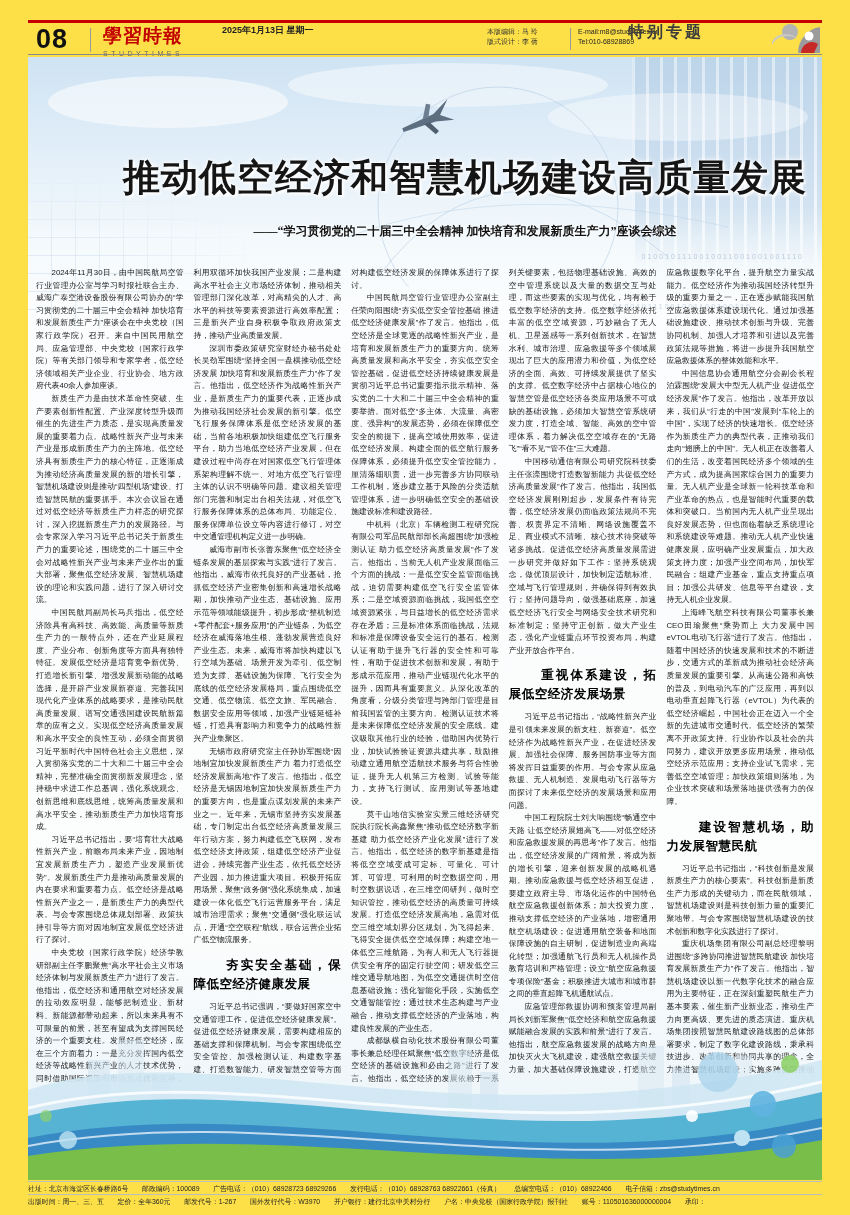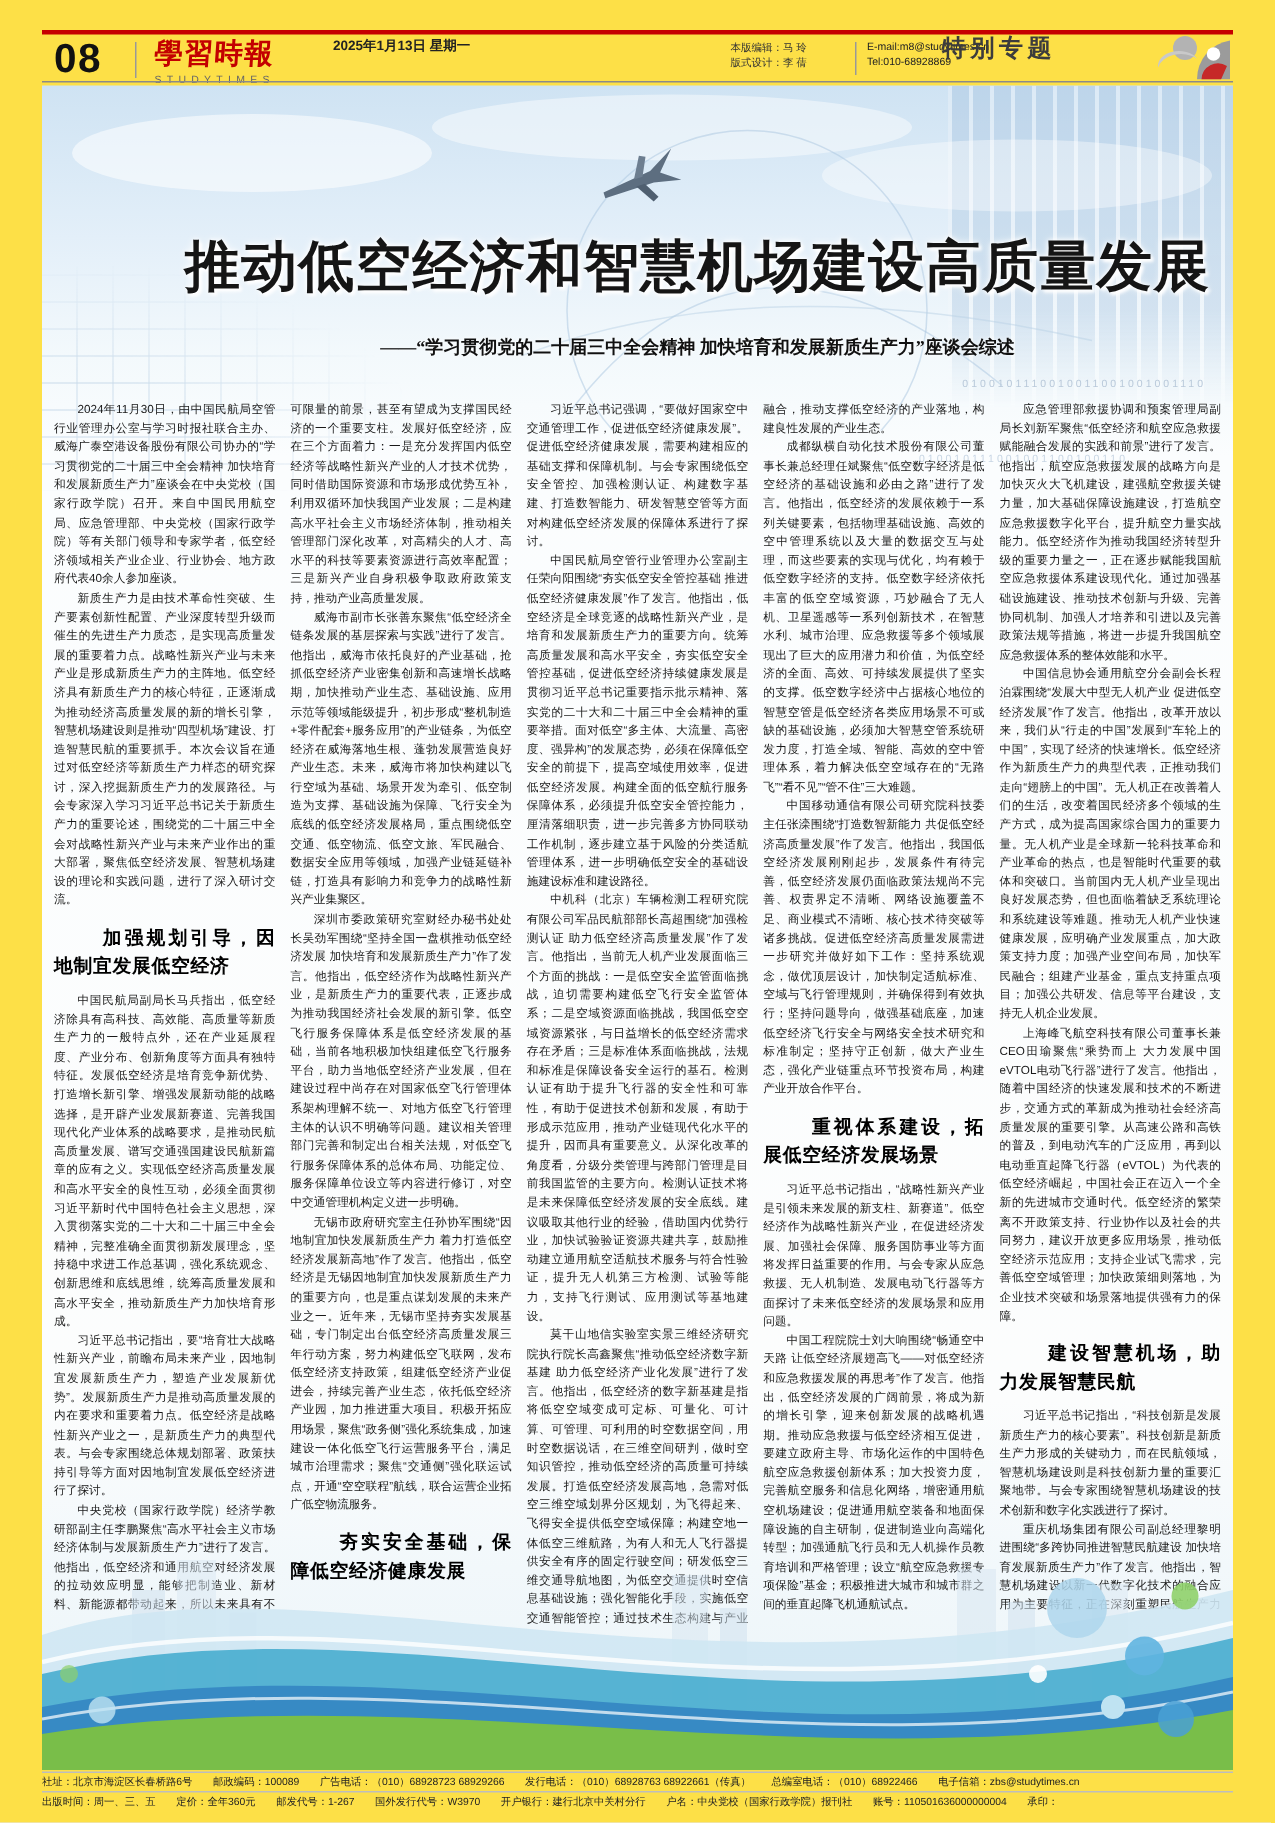--- a/index.html
+++ b/index.html
@@ -110,37 +110,36 @@
     <div class="binary b2">010010111001001100100110</div>
 
     <div class="headline">
       <h1>推动低空经济和智慧机场建设高质量发展</h1>
       <div class="sub">——“学习贯彻党的二十届三中全会精神 加快培育和发展新质生产力”座谈会综述</div>
     </div>
 
     <div class="article-cols" id="article-columns">
         <p>2024年11月30日，由中国民航局空管行业管理办公室与学习时报社联合主办、威海广泰空港设备股份有限公司协办的“学习贯彻党的二十届三中全会精神 加快培育和发展新质生产力”座谈会在中央党校（国家行政学院）召开。来自中国民用航空局、应急管理部、中央党校（国家行政学院）等有关部门领导和专家学者，低空经济领域相关产业企业、行业协会、地方政府代表40余人参加座谈。</p>
         <p>新质生产力是由技术革命性突破、生产要素创新性配置、产业深度转型升级而催生的先进生产力质态，是实现高质量发展的重要着力点。战略性新兴产业与未来产业是形成新质生产力的主阵地。低空经济具有新质生产力的核心特征，正逐渐成为推动经济高质量发展的新的增长引擎，智慧机场建设则是推动“四型机场”建设、打造智慧民航的重要抓手。本次会议旨在通过对低空经济等新质生产力样态的研究探讨，深入挖掘新质生产力的发展路径。与会专家深入学习习近平总书记关于新质生产力的重要论述，围绕党的二十届三中全会对战略性新兴产业与未来产业作出的重大部署，聚焦低空经济发展、智慧机场建设的理论和实践问题，进行了深入研讨交流。</p>
-        <h2 class="sec-head">加强规划引导，因地制宜发展低空经济</h2>
         <p>中国民航局副局长马兵指出，低空经济除具有高科技、高效能、高质量等新质生产力的一般特点外，还在产业延展程度、产业分布、创新角度等方面具有独特特征。发展低空经济是培育竞争新优势、打造增长新引擎、增强发展新动能的战略选择，是开辟产业发展新赛道、完善我国现代化产业体系的战略要求，是推动民航高质量发展、谱写交通强国建设民航新篇章的应有之义。实现低空经济高质量发展和高水平安全的良性互动，必须全面贯彻习近平新时代中国特色社会主义思想，深入贯彻落实党的二十大和二十届三中全会精神，完整准确全面贯彻新发展理念，坚持稳中求进工作总基调，强化系统观念、创新思维和底线思维，统筹高质量发展和高水平安全，推动新质生产力加快培育形成。</p>
         <p>习近平总书记指出，要“培育壮大战略性新兴产业，前瞻布局未来产业，因地制宜发展新质生产力，塑造产业发展新优势”。发展新质生产力是推动高质量发展的内在要求和重要着力点。低空经济是战略性新兴产业之一，是新质生产力的典型代表。与会专家围绕总体规划部署、政策扶持引导等方面对因地制宜发展低空经济进行了探讨。</p>
         <p>中央党校（国家行政学院）经济学教研部副主任李鹏聚焦“高水平社会主义市场经济体制与发展新质生产力”进行了发言。他指出，低空经济和通用航空对经济发展的拉动效应明显，能够把制造业、新材料、新能源都带动起来，所以未来具有不可限量的前景，甚至有望成为支撑国民经济的一个重要支柱。发展好低空经济，应在三个方面着力：一是充分发挥国内低空经济等战略性新兴产业的人才技术优势，同时借助国际资源和市场形成优势互补，利用双循环加快我国产业发展；二是构建高水平社会主义市场经济体制，推动相关管理部门深化改革，对高精尖的人才、高水平的科技等要素资源进行高效率配置；三是新兴产业自身积极争取政府政策支持，推动产业高质量发展。</p>
+        <p>深圳市委政策研究室财经办秘书处处长吴劲军围绕“坚持全国一盘棋推动低空经济发展 加快培育和发展新质生产力”作了发言。他指出，低空经济作为战略性新兴产业，是新质生产力的重要代表，正逐步成为推动我国经济社会发展的新引擎。低空飞行服务保障体系是低空经济发展的基础，当前各地积极加快组建低空飞行服务平台，助力当地低空经济产业发展，但在建设过程中尚存在对国家低空飞行管理体系架构理解不统一、对地方低空飞行管理主体的认识不明确等问题。建议相关管理部门完善和制定出台相关法规，对低空飞行服务保障体系的总体布局、功能定位、服务保障单位设立等内容进行修订，对空中交通管理机构定义进一步明确。</p>
         <p>威海市副市长张善东聚焦“低空经济全链条发展的基层探索与实践”进行了发言。他指出，威海市依托良好的产业基础，抢抓低空经济产业密集创新和高速增长战略期，加快推动产业生态、基础设施、应用示范等领域能级提升，初步形成“整机制造+零件配套+服务应用”的产业链条，为低空经济在威海落地生根、蓬勃发展营造良好产业生态。未来，威海市将加快构建以飞行空域为基础、场景开发为牵引、低空制造为支撑、基础设施为保障、飞行安全为底线的低空经济发展格局，重点围绕低空交通、低空物流、低空文旅、军民融合、数据安全应用等领域，加强产业链延链补链，打造具有影响力和竞争力的战略性新兴产业集聚区。</p>
-        <p>深圳市委政策研究室财经办秘书处处长吴劲军围绕“坚持全国一盘棋推动低空经济发展 加快培育和发展新质生产力”作了发言。他指出，低空经济作为战略性新兴产业，是新质生产力的重要代表，正逐步成为推动我国经济社会发展的新引擎。低空飞行服务保障体系是低空经济发展的基础，当前各地积极加快组建低空飞行服务平台，助力当地低空经济产业发展，但在建设过程中尚存在对国家低空飞行管理体系架构理解不统一、对地方低空飞行管理主体的认识不明确等问题。建议相关管理部门完善和制定出台相关法规，对低空飞行服务保障体系的总体布局、功能定位、服务保障单位设立等内容进行修订，对空中交通管理机构定义进一步明确。</p>
         <p>无锡市政府研究室主任孙协军围绕“因地制宜加快发展新质生产力 着力打造低空经济发展新高地”作了发言。他指出，低空经济是无锡因地制宜加快发展新质生产力的重要方向，也是重点谋划发展的未来产业之一。近年来，无锡市坚持夯实发展基础，专门制定出台低空经济高质量发展三年行动方案，努力构建低空飞联网，发布低空经济支持政策，组建低空经济产业促进会，持续完善产业生态，依托低空经济产业园，加力推进重大项目。积极开拓应用场景，聚焦“政务侧”强化系统集成，加速建设一体化低空飞行运营服务平台，满足城市治理需求；聚焦“交通侧”强化联运试点，开通“空空联程”航线，联合运营企业拓广低空物流服务。</p>
         <h2 class="sec-head">夯实安全基础，保障低空经济健康发展</h2>
         <p>习近平总书记强调，“要做好国家空中交通管理工作，促进低空经济健康发展”。促进低空经济健康发展，需要构建相应的基础支撑和保障机制。与会专家围绕低空安全管控、加强检测认证、构建数字基建、打造数智能力、研发智慧空管等方面对构建低空经济发展的保障体系进行了探讨。</p>
         <p>中国民航局空管行业管理办公室副主任荣向阳围绕“夯实低空安全管控基础 推进低空经济健康发展”作了发言。他指出，低空经济是全球竞逐的战略性新兴产业，是培育和发展新质生产力的重要方向。统筹高质量发展和高水平安全，夯实低空安全管控基础，促进低空经济持续健康发展是贯彻习近平总书记重要指示批示精神、落实党的二十大和二十届三中全会精神的重要举措。面对低空“多主体、大流量、高密度、强异构”的发展态势，必须在保障低空安全的前提下，提高空域使用效率，促进低空经济发展。构建全面的低空航行服务保障体系，必须提升低空安全管控能力，厘清落细职责，进一步完善多方协同联动工作机制，逐步建立基于风险的分类适航管理体系，进一步明确低空安全的基础设施建设标准和建设路径。</p>
         <p>中机科（北京）车辆检测工程研究院有限公司军品民航部部长高超围绕“加强检测认证 助力低空经济高质量发展”作了发言。他指出，当前无人机产业发展面临三个方面的挑战：一是低空安全监管面临挑战，迫切需要构建低空飞行安全监管体系；二是空域资源面临挑战，我国低空空域资源紧张，与日益增长的低空经济需求存在矛盾；三是标准体系面临挑战，法规和标准是保障设备安全运行的基石。检测认证有助于提升飞行器的安全性和可靠性，有助于促进技术创新和发展，有助于形成示范应用，推动产业链现代化水平的提升，因而具有重要意义。从深化改革的角度看，分级分类管理与跨部门管理是目前我国监管的主要方向。检测认证技术将是未来保障低空经济发展的安全底线。建议吸取其他行业的经验，借助国内优势行业，加快试验验证资源共建共享，鼓励推动建立通用航空适航技术服务与符合性验证，提升无人机第三方检测、试验等能力，支持飞行测试、应用测试等基地建设。</p>
         <p>莫干山地信实验室实景三维经济研究院执行院长高鑫聚焦“推动低空经济数字新基建 助力低空经济产业化发展”进行了发言。他指出，低空经济的数字新基建是指将低空空域变成可定标、可量化、可计算、可管理、可利用的时空数据空间，用时空数据说话，在三维空间研判，做时空知识管控，推动低空经济的高质量可持续发展。打造低空经济发展高地，急需对低空三维空域划界分区规划，为飞得起来、飞得安全提供低空空域保障；构建空地一体低空三维航路，为有人和无人飞行器提供安全有序的固定行驶空间；研发低空三维交通导航地图，为低空交通提供时空信息基础设施；强化智能化手段，实施低空交通智能管控；通过技术生态构建与产业融合，推动支撑低空经济的产业落地，构建良性发展的产业生态。</p>
         <p>成都纵横自动化技术股份有限公司董事长兼总经理任斌聚焦“低空数字经济是低空经济的基础设施和必由之路”进行了发言。他指出，低空经济的发展依赖于一系列关键要素，包括物理基础设施、高效的空中管理系统以及大量的数据交互与处理，而这些要素的实现与优化，均有赖于低空数字经济的支持。低空数字经济依托丰富的低空空域资源，巧妙融合了无人机、卫星遥感等一系列创新技术，在智慧水利、城市治理、应急救援等多个领域展现出了巨大的应用潜力和价值，为低空经济的全面、高效、可持续发展提供了坚实的支撑。低空数字经济中占据核心地位的智慧空管是低空经济各类应用场景不可或缺的基础设施，必须加大智慧空管系统研发力度，打造全域、智能、高效的空中管理体系，着力解决低空空域存在的“无路飞”“看不见”“管不住”三大难题。</p>
         <p>中国移动通信有限公司研究院科技委主任张滦围绕“打造数智新能力 共促低空经济高质量发展”作了发言。他指出，我国低空经济发展刚刚起步，发展条件有待完善，低空经济发展仍面临政策法规尚不完善、权责界定不清晰、网络设施覆盖不足、商业模式不清晰、核心技术待突破等诸多挑战。促进低空经济高质量发展需进一步研究并做好如下工作：坚持系统观念，做优顶层设计，加快制定适航标准、空域与飞行管理规则，并确保得到有效执行；坚持问题导向，做强基础底座，加速低空经济飞行安全与网络安全技术研究和标准制定；坚持守正创新，做大产业生态，强化产业链重点环节投资布局，构建产业开放合作平台。</p>
         <h2 class="sec-head">重视体系建设，拓展低空经济发展场景</h2>
         <p>习近平总书记指出，“战略性新兴产业是引领未来发展的新支柱、新赛道”。低空经济作为战略性新兴产业，在促进经济发展、加强社会保障、服务国防事业等方面将发挥日益重要的作用。与会专家从应急救援、无人机制造、发展电动飞行器等方面探讨了未来低空经济的发展场景和应用问题。</p>
-        <p>中国工程院院士刘大响围绕“畅通空中天路 让低空经济展翅高飞——对低空经济和应急救援发展的再思考”作了发言。他指出，低空经济发展的广阔前景，将成为新的增长引擎，迎来创新发展的战略机遇期。推动应急救援与低空经济相互促进，要建立政府主导、市场化运作的中国特色航空应急救援创新体系；加大投资力度，完善航空服务和信息化网络，增密通用航空机场建设；促进通用航空装备和地面保障设施的自主研制，促进制造业向高端化转型；加强通航飞行员和无人机操作员教育培训和严格管理；设立“航空应急救援专项保险”基金；积极推进大城市和城市群之间的垂直起降飞机通航试点。</p>
+        <p>中国工程院院士刘大响围绕“畅通空中天路 让低空经济展翅高飞——对低空经济和应急救援发展的再思考”作了发言。他指出，低空经济发展的广阔前景，将成为新的增长引擎，迎来创新发展的战略机遇期。推动应急救援与低空经济相互促进，要建立政府主导、市场化运作的中国特色航空应急救援创新体系；加大投资力度，推动支撑低空经济的产业落地，增密通用航空机场建设；促进通用航空装备和地面保障设施的自主研制，促进制造业向高端化转型；加强通航飞行员和无人机操作员教育培训和严格管理；设立“航空应急救援专项保险”基金；积极推进大城市和城市群之间的垂直起降飞机通航试点。</p>
         <p>应急管理部救援协调和预案管理局副局长刘新军聚焦“低空经济和航空应急救援赋能融合发展的实践和前景”进行了发言。他指出，航空应急救援发展的战略方向是加快灭火大飞机建设，建强航空救援关键力量，加大基础保障设施建设，打造航空应急救援数字化平台，提升航空力量实战能力。低空经济作为推动我国经济转型升级的重要力量之一，正在逐步赋能我国航空应急救援体系建设现代化。通过加强基础设施建设、推动技术创新与升级、完善协同机制、加强人才培养和引进以及完善政策法规等措施，将进一步提升我国航空应急救援体系的整体效能和水平。</p>
         <p>中国信息协会通用航空分会副会长程泊霖围绕“发展大中型无人机产业 促进低空经济发展”作了发言。他指出，改革开放以来，我们从“行走的中国”发展到“车轮上的中国”，实现了经济的快速增长。低空经济作为新质生产力的典型代表，正推动我们走向“翅膀上的中国”。无人机正在改善着人们的生活，改变着国民经济多个领域的生产方式，成为提高国家综合国力的重要力量。无人机产业是全球新一轮科技革命和产业革命的热点，也是智能时代重要的载体和突破口。当前国内无人机产业呈现出良好发展态势，但也面临着缺乏系统理论和系统建设等难题。推动无人机产业快速健康发展，应明确产业发展重点，加大政策支持力度；加强产业空间布局，加快军民融合；组建产业基金，重点支持重点项目；加强公共研发、信息等平台建设，支持无人机企业发展。</p>
         <p>上海峰飞航空科技有限公司董事长兼CEO田瑜聚焦“乘势而上 大力发展中国eVTOL电动飞行器”进行了发言。他指出，随着中国经济的快速发展和技术的不断进步，交通方式的革新成为推动社会经济高质量发展的重要引擎。从高速公路和高铁的普及，到电动汽车的广泛应用，再到以电动垂直起降飞行器（eVTOL）为代表的低空经济崛起，中国社会正在迈入一个全新的先进城市交通时代。低空经济的繁荣离不开政策支持、行业协作以及社会的共同努力，建议开放更多应用场景，推动低空经济示范应用；支持企业试飞需求，完善低空空域管理；加快政策细则落地，为企业技术突破和场景落地提供强有力的保障。</p>
         <h2 class="sec-head">建设智慧机场，助力发展智慧民航</h2>
         <p>习近平总书记指出，“科技创新是发展新质生产力的核心要素”。科技创新是新质生产力形成的关键动力，而在民航领域，智慧机场建设则是科技创新力量的重要汇聚地带。与会专家围绕智慧机场建设的技术创新和数字化实践进行了探讨。</p>
         <p>重庆机场集团有限公司副总经理黎明进围绕“多跨协同推进智慧民航建设 加快培育发展新质生产力”作了发言。他指出，智慧机场建设以新一代数字化技术的融合应用为主要特征，正在深刻重塑民航生产力基本要素，催生新产业新业态，推动生产力向更高级、更先进的质态演进。重庆机场集团按照智慧民航建设路线图的总体部署要求，制定了数字化建设路线，秉承科技进步、改革创新和协同共享的理念，全力推进智慧机场建设；实施多跨协同推动机场运行效率提升，多跨协同融入城市现代化治理体系，多跨协同实现产业深度转型升级，以实现生产要素优化组合的跃升，推动全要素生产率的大幅提升。</p>
       </div>
 
     <svg class="wave-deco" viewBox="0 0 794 160">
       <g opacity=".5">

